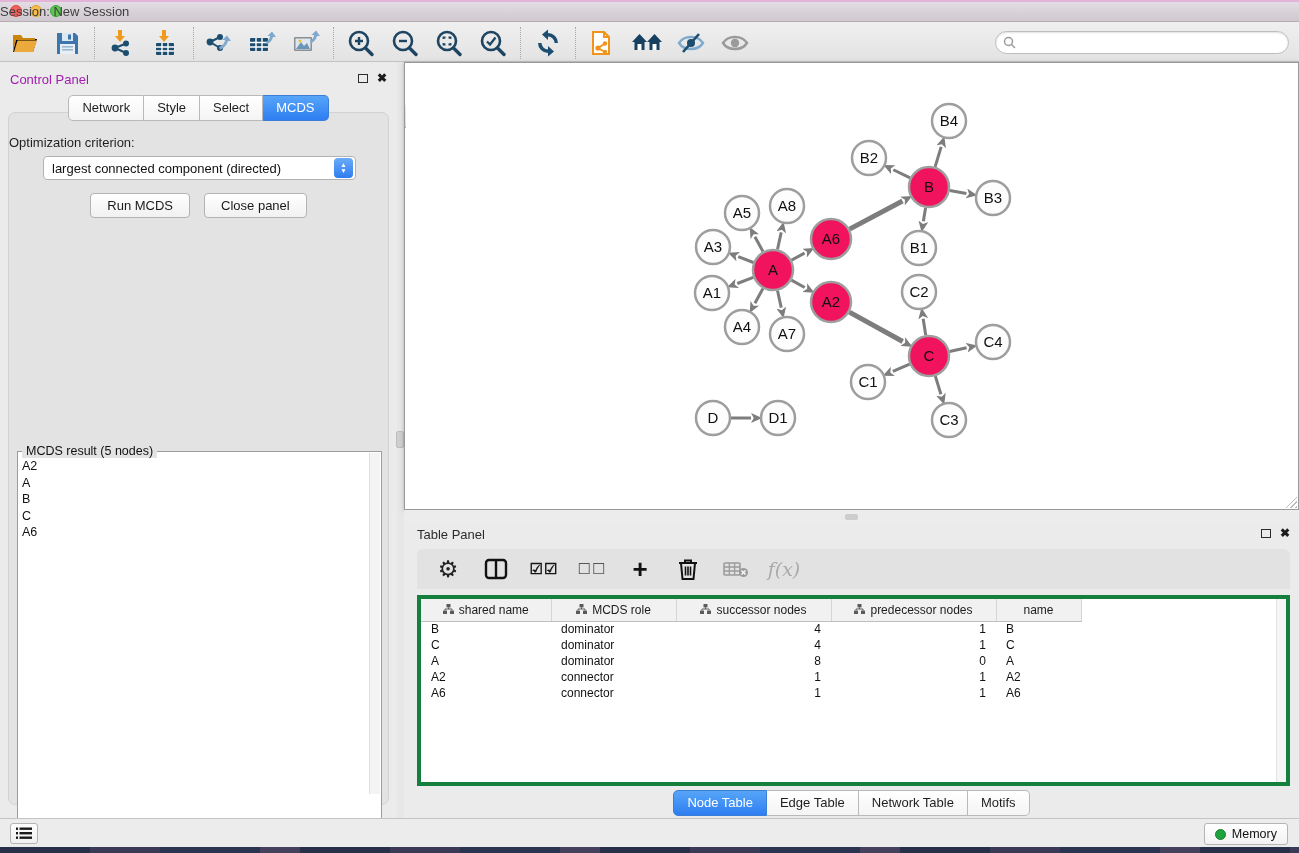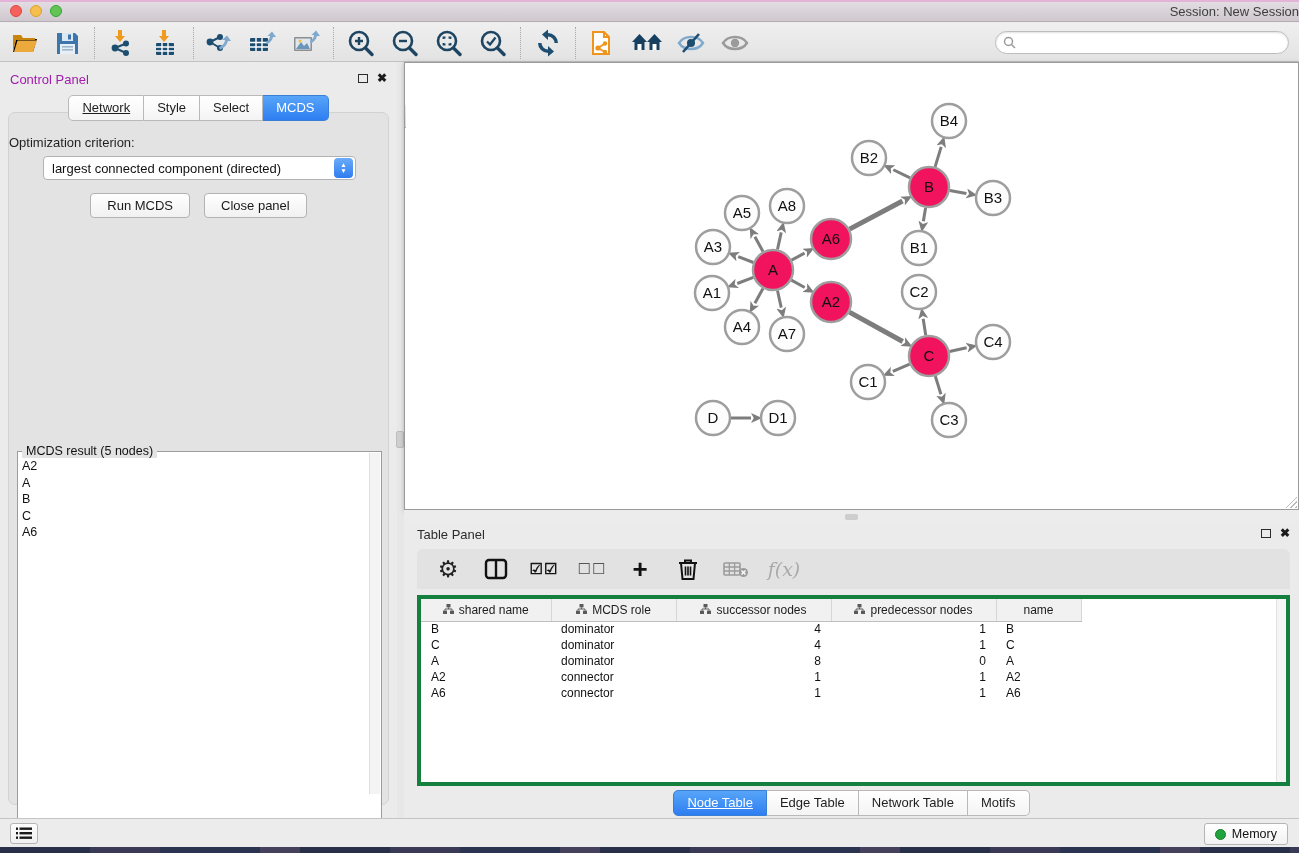--- a/index.html
+++ b/index.html
@@ -7,21 +7,21 @@
   body { font-family:"Liberation Sans", sans-serif; background:#ececec; position:relative; }
 
   
   .titlebar { position:absolute; left:0; top:0; width:1299px; height:22px;
     background:linear-gradient(#e4dfe4,#cfc9cf); border-bottom:1px solid #b5afb5; }
   .titlebar .pinkline { position:absolute; left:0; top:0; width:100%; height:2px; background:#e3b4d8; }
   .tl { position:absolute; top:5px; width:12px; height:12px; border-radius:50%; }
   .tl.red { background:#f5615c; border:1px solid #e0443c; }
   .tl.yellow { background:#f6be4f; border:1px solid #dfa123; }
   .tl.green { background:#61c454; border:1px solid #32a62f; }
-  .app-title { position:absolute; top:4px; width:100%; text-align:right; font-size:13px; color:#3e3e3e; }
+  .app-title { position:absolute; top:4px; width:100%; text-align:left; font-size:13px; color:#3e3e3e; }
 
   
   .toolbar { position:absolute; left:0; top:23px; width:1299px; height:39px;
     background:linear-gradient(#efefef,#e3e3e3); border-bottom:1px solid #c2c2c2; }
   .tb-icon { position:absolute; top:5px; width:34px; height:30px; display:flex; align-items:center; justify-content:center; cursor:default; }
   .tb-sep { position:absolute; top:4px; width:0; height:32px; border-left:1px dotted #a8a8a8; }
   .searchbox { position:absolute; right:10px; top:8px; width:294px; height:23px; background:#fff;
     border:1px solid #bdbdbd; border-radius:12px; box-shadow:inset 0 1px 2px rgba(0,0,0,.12);
     display:flex; align-items:center; padding-left:7px; }
   .searchbox input { border:none; outline:none; flex:1; font-size:12px; margin-left:5px; background:transparent; font-family:"Liberation Sans",sans-serif; }
@@ -37,21 +37,21 @@
 
   
   .panel-header { position:absolute; left:10px; top:10px; font-size:13px; color:#a21caf; }
   .panel-ctrl { position:absolute; top:11px; display:flex; gap:9px; align-items:center; }
   .float-ic { width:10px; height:9px; border:1.5px solid #2c2c2c; }
   .close-ic { font-size:12px; font-weight:bold; color:#1c1c1c; line-height:10px; }
 
   .ctrl-tabs { position:absolute; left:0; top:33px; width:397px; display:flex; justify-content:center; z-index:3; }
   .tab { font-size:13px; color:#1e1e1e; background:linear-gradient(#ffffff,#f4f4f4);
     border:1px solid #b9b9b9; border-left-width:0; padding:4px 13px 5px; cursor:default; }
-  .tab:first-child { border-left-width:1px; border-radius:5px 0 0 5px;text-decoration:underline; }
+  .tab:first-child { border-left-width:1px; border-radius:5px 0 0 5px; }
   .tab:last-child { border-radius:0 5px 5px 0; }
   .tab.active { background:linear-gradient(#57a5f8,#2e7ef2); color:#fff; border-color:#3a7fd6; }
 
   .ctrl-box { position:absolute; left:8px; top:50px; width:381px; height:693px;
     background:#e3e3e3; border:1px solid #d2d2d2; border-radius:7px; }
   .opt-label { position:absolute; left:0; top:22px; width:100%; text-align:left; font-size:13px; color:#1f1f1f; }
   .dropdown { position:absolute; left:34px; top:43px; width:313px; height:24px; background:#fff;
     border:1px solid #b3b3b3; border-radius:4px; display:flex; align-items:center; }
   .dropdown .dd-text { flex:1; font-size:13px; color:#111; padding-left:8px; white-space:nowrap; overflow:hidden; }
   .dd-stepper { width:19px; height:20px; margin-right:2px; border-radius:4px;

